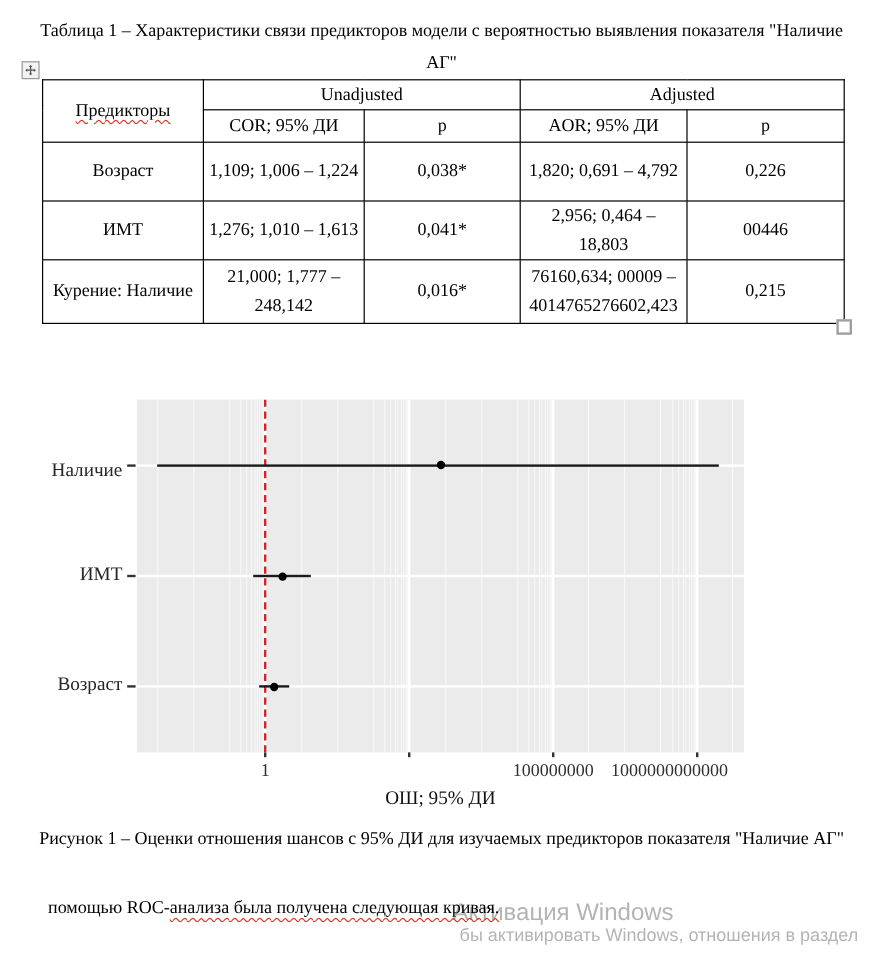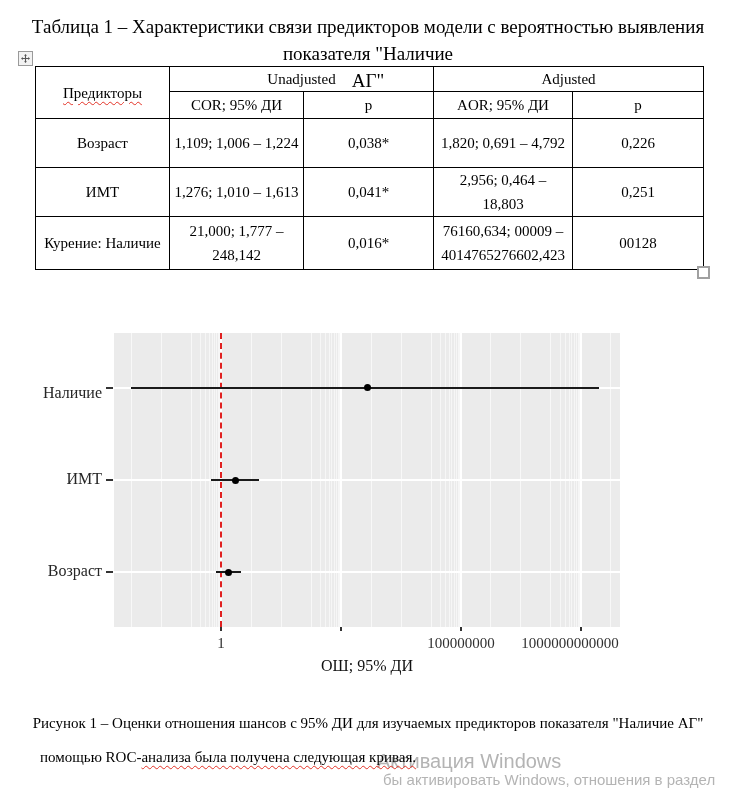--- a/index.html
+++ b/index.html
@@ -1,21 +1,21 @@
 <!DOCTYPE html>
 <html style="--squiggle: #e33226; --wm: #b4b4b4;"><head>
 <meta charset="utf-8">
 <style>
   html,body{margin:0;padding:0;background:#fff;}
   .page{position:relative;width:736px;height:800px;background:#ffffff;overflow:hidden;
         font-family:"Liberation Serif","DejaVu Serif",serif;color:#000;}
   
   .doc-title{position:absolute;top:13px;left:0;width:736px;text-align:center;
-             font-size:19px;line-height:27px;}
-  .caption{position:absolute;top:691px;left:0;width:736px;text-align:center;font-size:15px;margin-top:24px;}
+             font-size:15px;line-height:27px;}
+  .caption{position:absolute;top:691px;left:0;width:736px;text-align:center;font-size:15px;}
   .para{position:absolute;top:744px;left:40px;width:666px;font-size:15px;line-height:27px;z-index:2;}
   .para .l1{text-align:justify;text-align-last:justify;text-indent:23px;}
   .sq{text-decoration-line:underline;text-decoration-style:wavy;
       text-decoration-color:var(--squiggle,#e33226);text-decoration-thickness:1px;
       text-underline-offset:3px;}
   
   .dtable{position:absolute;top:66px;left:35px;border-collapse:collapse;table-layout:fixed;}
   .dtable td{border:1px solid #000;text-align:center;vertical-align:middle;
              font-size:15px;line-height:24px;padding:0 4px;overflow:hidden;}
   .move-handle{position:absolute;top:51px;left:18px;width:13px;height:13px;border:1px solid #9a9a9a;
@@ -80,28 +80,28 @@
       <td>1,109; 1,006 – 1,224</td>
       <td>0,038*</td>
       <td>1,820; 0,691 – 4,792</td>
       <td>0,226</td>
     </tr>
     <tr style="height:49px">
       <td>ИМТ</td>
       <td>1,276; 1,010 – 1,613</td>
       <td>0,041*</td>
       <td>2,956; 0,464 – 18,803</td>
-      <td>0,251</td>
+      <td>00446</td>
     </tr>
     <tr style="height:53px">
       <td>Курение: Наличие</td>
       <td>21,000; 1,777 – 248,142</td>
       <td>0,016*</td>
       <td>76160,634; 00009 – 4014765276602,423</td>
-      <td>00128</td>
+      <td>0,215</td>
     </tr>
   </tbody>
     </table>
 
   <div class="resize-handle"></div>
 
   <figure class="chart" id="chart">
       <div class="panel" style="left: 114px; top: 8px; width: 506px; height: 294px; background: rgb(235, 235, 235);">
         <div class="gridv" style="left: 16.5561px; top: 0px; width: 1px; height: 294px; background: rgb(255, 255, 255); opacity: 0.65;"></div>
         <div class="gridv" style="left: 46.5507px; top: 0px; width: 1px; height: 294px; background: rgb(255, 255, 255); opacity: 0.65;"></div>
@@ -168,21 +168,21 @@
       <div class="ylab" style="left: 0px; top: 145px; width: 102px;">ИМТ</div>
       <div class="ytick" style="left: 106px; top: 154px;"></div>
       <div class="ylab" style="left: 0px; top: 237.169px; width: 102px;">Возраст</div>
       <div class="ytick" style="left: 106px; top: 246.169px;"></div>
       <div class="xtick" style="left: 220.04px; top: 302px;"></div>
       <div class="xticklab" style="left: 141.04px; top: 310px; width: 160px;">1</div>
       <div class="xtick" style="left: 340.019px; top: 302px;"></div>
       <div class="xtick" style="left: 459.997px; top: 302px;"></div>
       <div class="xticklab" style="left: 380.997px; top: 310px; width: 160px; font-family: Liberation Serif, serif;">100000000</div>
       <div class="xtick" style="left: 579.976px; top: 302px;"></div>
-      <div class="xticklab" style="left: 490px; top: 310px; width: 160px;">1000000000000</div>
+      <div class="xticklab" style="left: 478px; top: 310px; width: 160px;">1000000000000</div>
       <div class="xlabel" style="left: 367px; top: 332px; transform: translateX(-50%);">ОШ; 95% ДИ</div>
     </figure>
 
   <div class="caption">Рисунок 1 – Оценки отношения шансов с 95% ДИ для изучаемых предикторов показателя "Наличие АГ"</div>
 
   <div class="wm1">Активация Windows</div>
   <div class="wm2">бы активировать Windows, отношения в раздел</div>
 
   <div class="para">
     <div><span>помощью ROC-</span><span class="sq">анализа была получена следующая кривая.</span></div>

